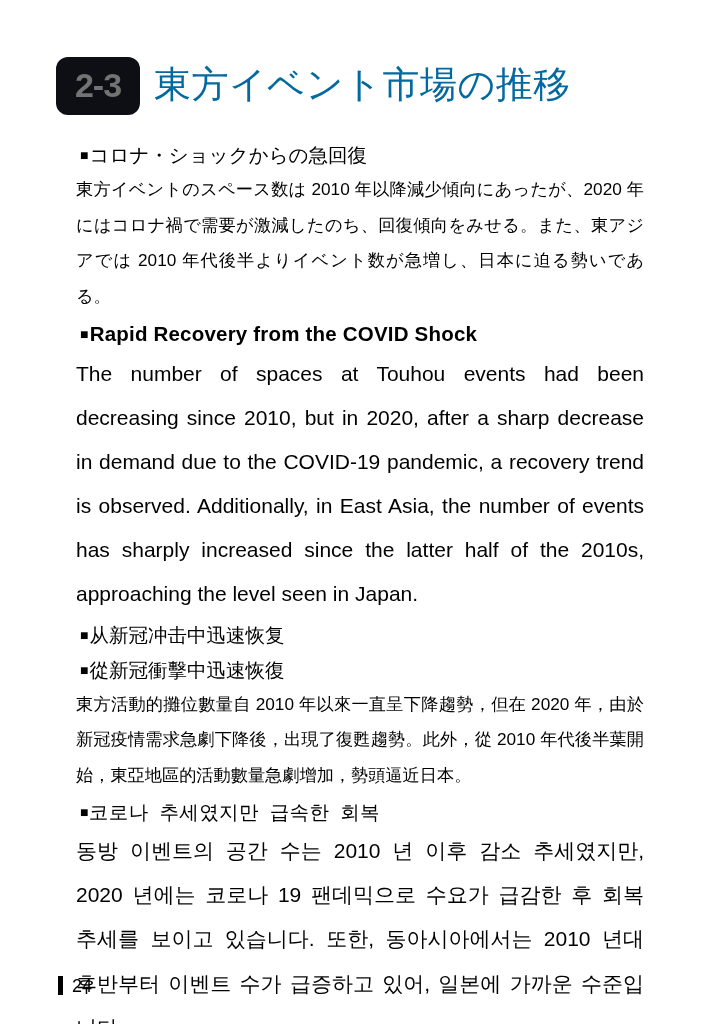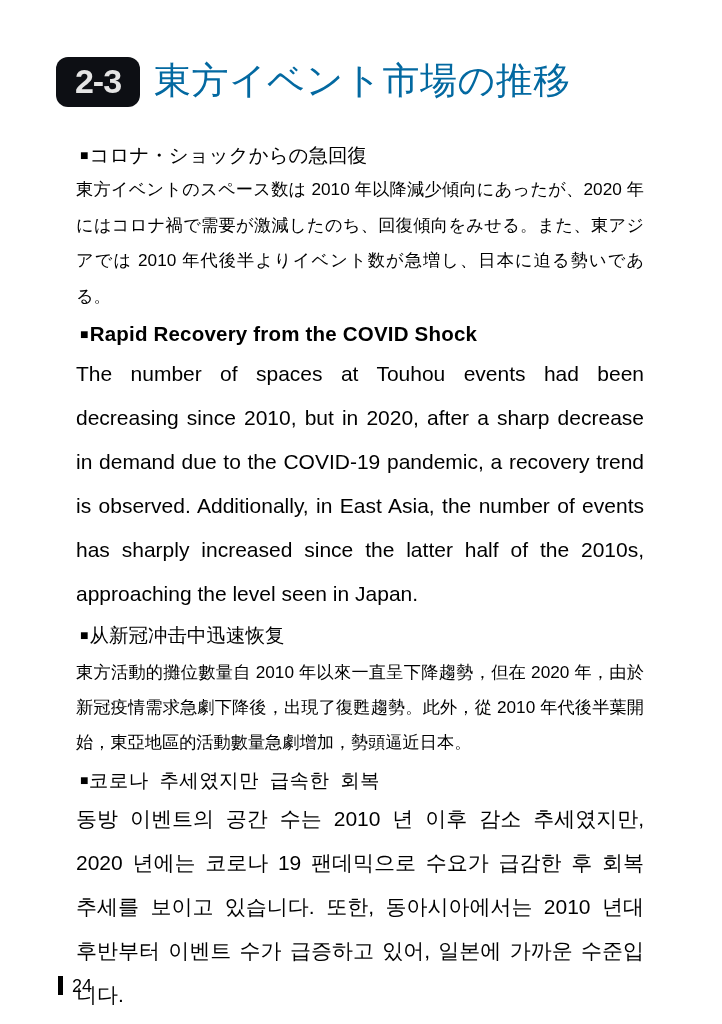--- a/index.html
+++ b/index.html
@@ -30,24 +30,24 @@
   .title-row {
     position: absolute;
     left: 56px;
     top: 57px;
     display: flex;
     align-items: center;
     gap: 14px;
   }
   .section-badge {
     background: #0d0f14;
-    color: #e5e5e5;
+    color: #737373;
     border-radius: 12px;
     width: 84px;
-    height: 50px;
+    height: 58px;
     display: flex;
     align-items: center;
     justify-content: center;
     font-size: 34px;
     font-weight: bold;
     letter-spacing: -1px;
     line-height: 1;
     box-sizing: border-box;
     padding-bottom: 3px;
   }
@@ -159,20 +159,23 @@
       <p class="para latin">The number of spaces at Touhou events had been decreasing since 2010, but in 2020, after a sharp decrease in demand due to the COVID-19 pandemic, a recovery trend is observed. Additionally, in East Asia, the number of events has sharply increased since the latter half of the 2010s, approaching the level seen in Japan.</p>
     </div>
 
     <div class="block block-zhs">
       <div class="sec-heading">
         <span class="bullet">■</span><span>从新冠冲击中迅速恢复</span>
       </div>
     </div>
 
     <div class="block block-zht">
+      <div class="sec-heading">
+        <span class="bullet">■</span><span>從新冠衝擊中迅速恢復</span>
+      </div>
       <p class="para">東方活動的攤位數量自 2010 年以來一直呈下降趨勢，但在 2020 年，由於新冠疫情需求急劇下降後，出現了復甦趨勢。此外，從 2010 年代後半葉開始，東亞地區的活動數量急劇增加，勢頭逼近日本。</p>
     </div>
 
     <div class="block block-ko">
       <div class="sec-heading ko heading-ko">
         <span class="bullet">■</span><span>코로나 추세였지만 급속한 회복</span>
       </div>
       <p class="para ko">동방 이벤트의 공간 수는 2010 년 이후 감소 추세였지만, 2020 년에는 코로나 19 팬데믹으로 수요가 급감한 후 회복 추세를 보이고 있습니다. 또한, 동아시아에서는 2010 년대 후반부터 이벤트 수가 급증하고 있어, 일본에 가까운 수준입니다.</p>
     </div>
 

